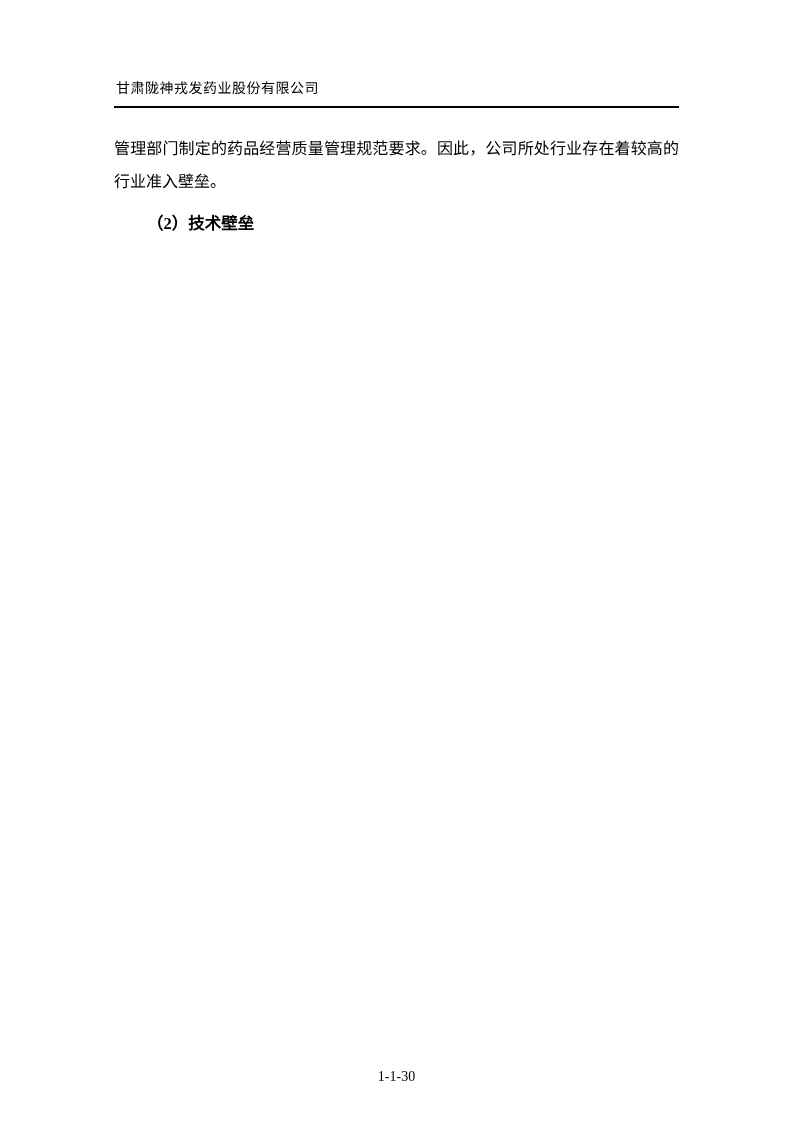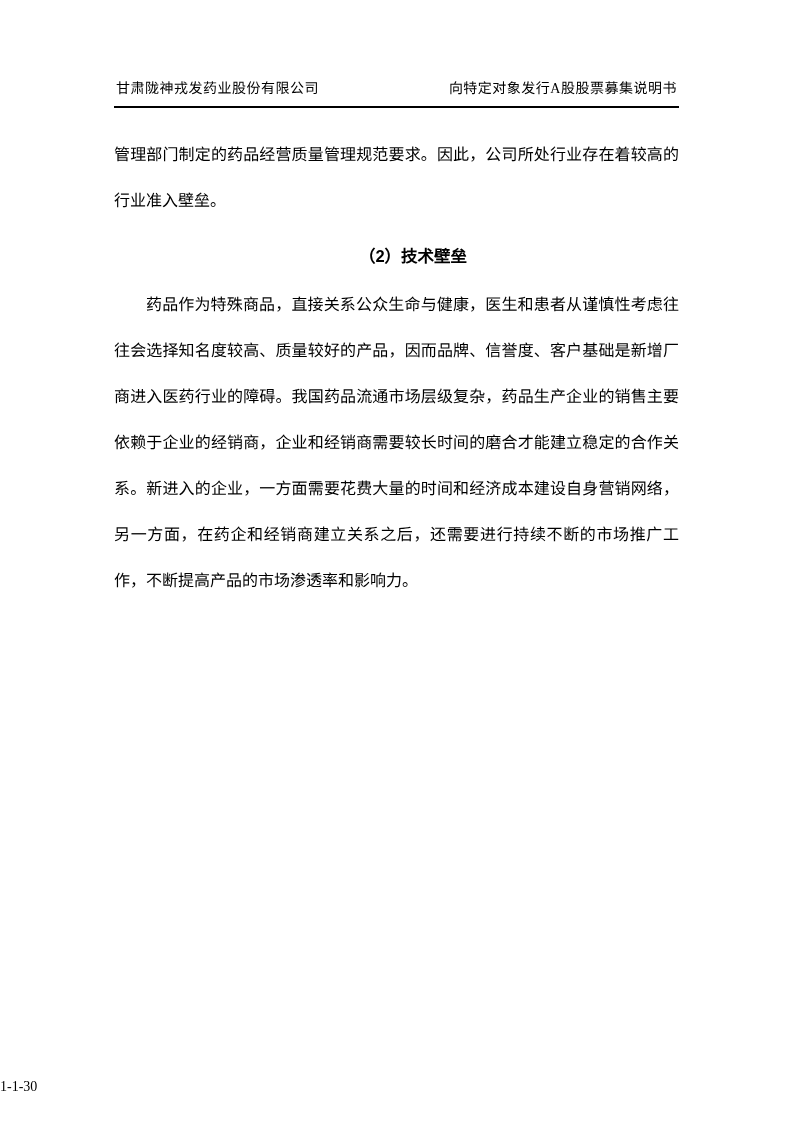--- a/index.html
+++ b/index.html
@@ -28,67 +28,65 @@
     align-items: baseline;
     font-size: 14px;
     line-height: 18px;
     padding: 0 2px 8px 2px;
     border-bottom: 2px solid #000000;
     letter-spacing: 0.5px;
   }
   .page-body {
     margin-top: 24px;
     font-size: 16px;
-    line-height: 46px;
+    line-height: 33px;
     text-align: justify;
   }
   .para {
     margin: 0;
     text-indent: 2em;
   }
   .para.no-indent {
     text-indent: 0;
   }
   .heading {
     margin: 9px 0 3px 0;
     font-size: 16.5px;
     font-weight: bold;
     text-indent: 2em;
-    font-family: Liberation Sans, sans-serif;
-    text-align: center;
+    font-family: Liberation Serif, serif;
+    text-align: left;
   }
   .page-footer {
     position: absolute;
     left: 0;
     right: 0;
-    bottom: 54px;
-    text-align: left;
+    bottom: 64px;
+    text-align: center;
     font-size: 14px;
     line-height: 18px;
   }
 </style>
 </head>
 <body>
 
 <div class="page">
 
   <header class="page-header">
     <span>甘肃陇神戎发药业股份有限公司</span>
-    <span>向特定对象发行A股股票募集说明书</span>
   </header>
 
   <main class="page-body">
 
     <p class="para no-indent">管理部门制定的药品经营质量管理规范要求。因此，公司所处行业存在着较高的行业准入壁垒。</p>
 
     <h3 class="heading">（2）技术壁垒</h3>
 
 
 
-    <p class="para">药品作为特殊商品，直接关系公众生命与健康，医生和患者从谨慎性考虑往往会选择知名度较高、质量较好的产品，因而品牌、信誉度、客户基础是新增厂商进入医药行业的障碍。我国药品流通市场层级复杂，药品生产企业的销售主要依赖于企业的经销商，企业和经销商需要较长时间的磨合才能建立稳定的合作关系。新进入的企业，一方面需要花费大量的时间和经济成本建设自身营销网络，另一方面，在药企和经销商建立关系之后，还需要进行持续不断的市场推广工作，不断提高产品的市场渗透率和影响力。</p>
 
 
 
 
   </main>
 
   <footer class="page-footer">
     <span>1-1-30</span>
   </footer>
 

